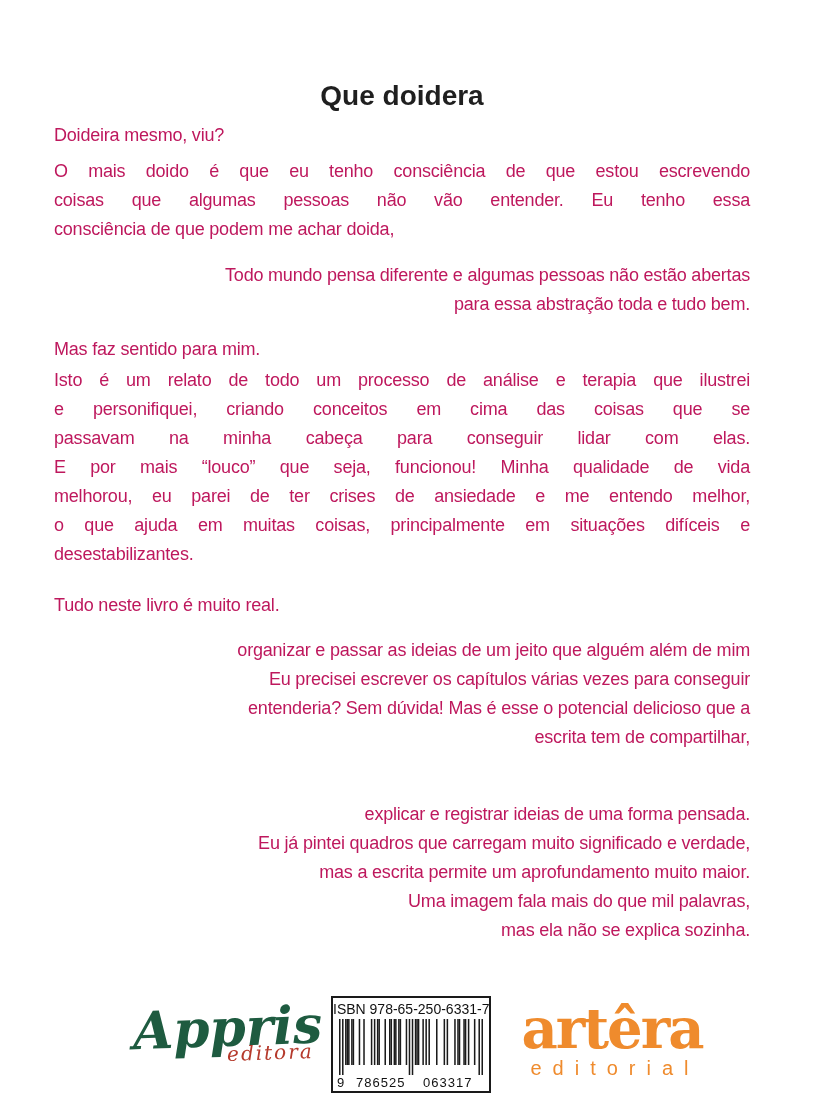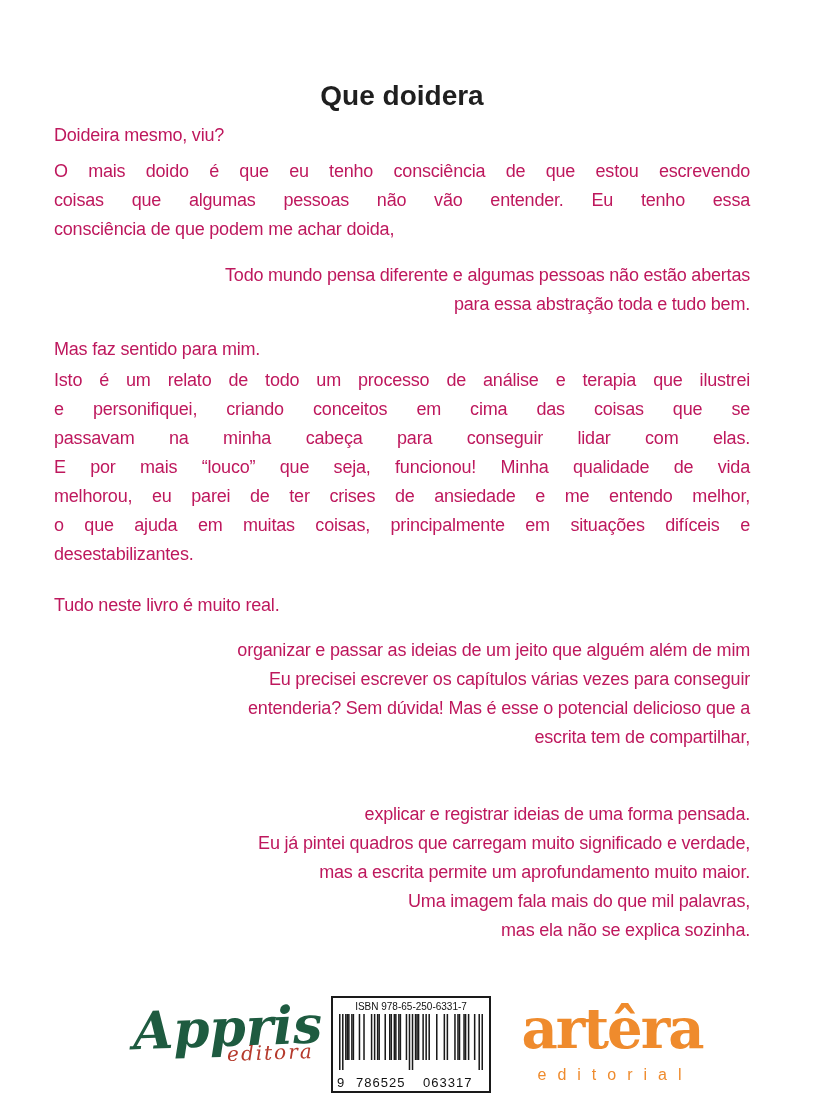--- a/index.html
+++ b/index.html
@@ -50,40 +50,40 @@
     font-family:"DejaVu Serif", serif;font-style:italic;
     font-size:20px;letter-spacing:2px;color:var(--appris-red,#b53a2c);
     text-align:right;margin-top:-10px;padding-right:4px;
   }
 
   .barcode-box{
     position:absolute;left:331px;top:996px;width:160px;height:97px;
     border:2px solid #1a1a1a;background:#fff;box-sizing:border-box;
   }
   .isbn-label{
-    font-size:10px;color:#111;text-align:center;margin-top:3px;
+    font-size:14px;color:#111;text-align:center;margin-top:3px;
     letter-spacing:0;white-space:nowrap;
   }
   .bars{display:block;margin:2px auto 0;width:144px;height:56px;}
   .bars rect{fill:#1a1a1a;}
   .bc-digits{position:absolute;left:0;right:0;bottom:1px;height:16px;font-size:13px;color:#111;}
   .bc-digits span{position:absolute;bottom:0;background:#fff;padding:0 1px;letter-spacing:1px;}
   .bc-d9{left:3px;}
   .bc-g1{left:22px;}
   .bc-g2{left:89px;}
 
   .artera{position:absolute;left:510px;top:1000px;width:204px;text-align:center;}
   .artera-name{
     font-family:"DejaVu Serif", serif;font-weight:bold;
     font-size:56px;line-height:1.0;color:var(--artera-orange,#ef8b2d);
     letter-spacing:-2px;
   }
   .artera-sub{
-    font-size:16px;letter-spacing:11px;color:var(--artera-orange,#ef8b2d);
-    margin-top:10px;text-indent:6px;white-space:nowrap;
+    font-size:20px;letter-spacing:11px;color:var(--artera-orange,#ef8b2d);
+    margin-top:1px;text-indent:6px;white-space:nowrap;
   }
 </style>
 </head>
 <body>
 
 <div class="page">
 
   <h1 class="title">Que doidera</h1>
 
   <div class="body-text">

